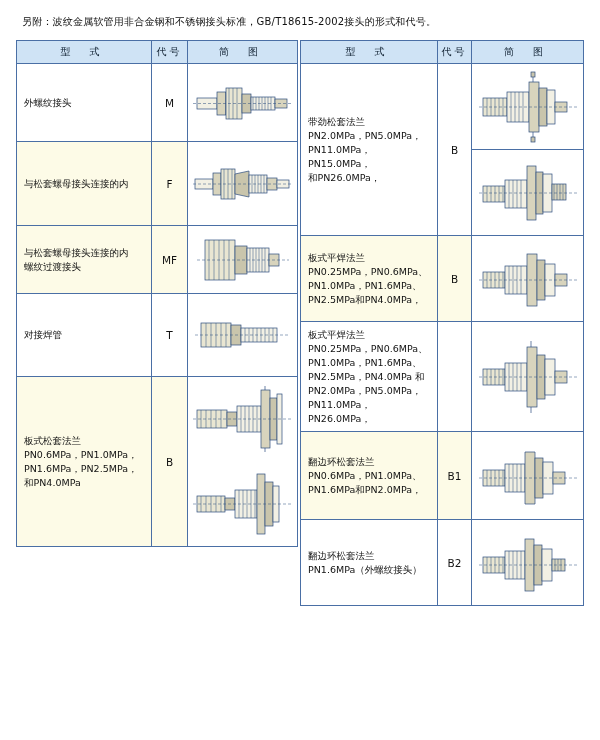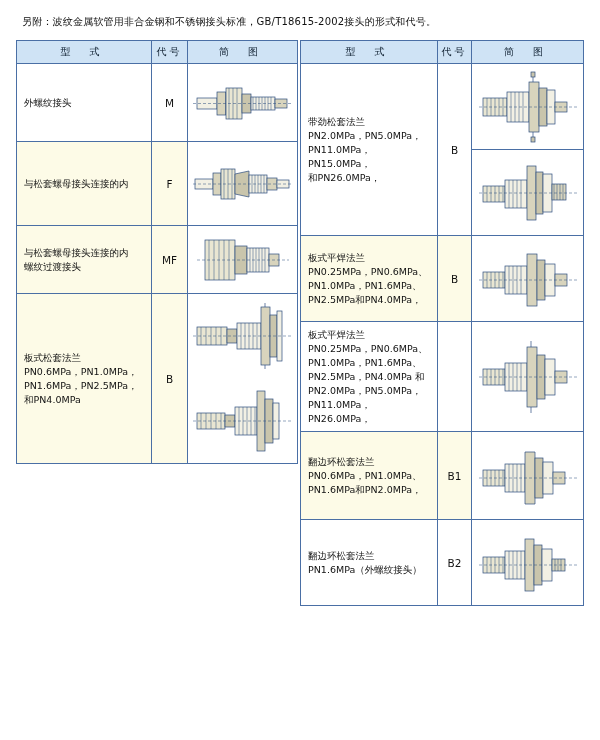--- a/index.html
+++ b/index.html
@@ -167,20 +167,38 @@
                 <rect x="44" y="18" width="12" height="28" class="fillD"></rect>
                 <rect x="56" y="20" width="22" height="24" class="fillC"></rect>
                 <path class="ln2" d="M59 20 L59 44 M62 20 L62 44 M65 20 L65 44 M68 20 L68 44 M71 20 L71 44 M74 20 L74 44"></path>
                 <rect x="78" y="26" width="10" height="12" class="fillB"></rect>
                 <path class="dash" d="M6 32 L98 32"></path>
               </svg>
             </div>
           </td>
         </tr>
 
+        <tr style="height:83px;">
+          <td class="type plain">
+            <div>对接焊管</div>
+          </td>
+          <td class="code plain">T</td>
+          <td class="fig">
+            <div class="figbox">
+              <svg width="104" height="60" viewBox="0 0 104 60">
+                <rect x="10" y="18" width="30" height="24" class="fillA"></rect>
+                <path class="ln2" d="M15 18 L15 42 M20 18 L20 42 M25 18 L25 42 M30 18 L30 42 M35 18 L35 42"></path>
+                <rect x="40" y="20" width="10" height="20" class="fillD"></rect>
+                <rect x="50" y="23" width="36" height="14" class="fillC"></rect>
+                <path class="ln2" d="M54 23 L54 37 M58 23 L58 37 M62 23 L62 37 M66 23 L66 37 M70 23 L70 37 M74 23 L74 37 M78 23 L78 37 M82 23 L82 37"></path>
+                <path class="dash" d="M4 30 L98 30"></path>
+              </svg>
+            </div>
+          </td>
+        </tr>
 
         <tr style="height:170px;">
           <td class="type tint">
             <div>板式松套法兰</div>
             <div>PN0.6MPa，PN1.0MPa，</div>
             <div>PN1.6MPa，PN2.5MPa，</div>
             <div>和PN4.0MPa</div>
           </td>
           <td class="code tint">B</td>
           <td class="fig" style="padding:0;">

